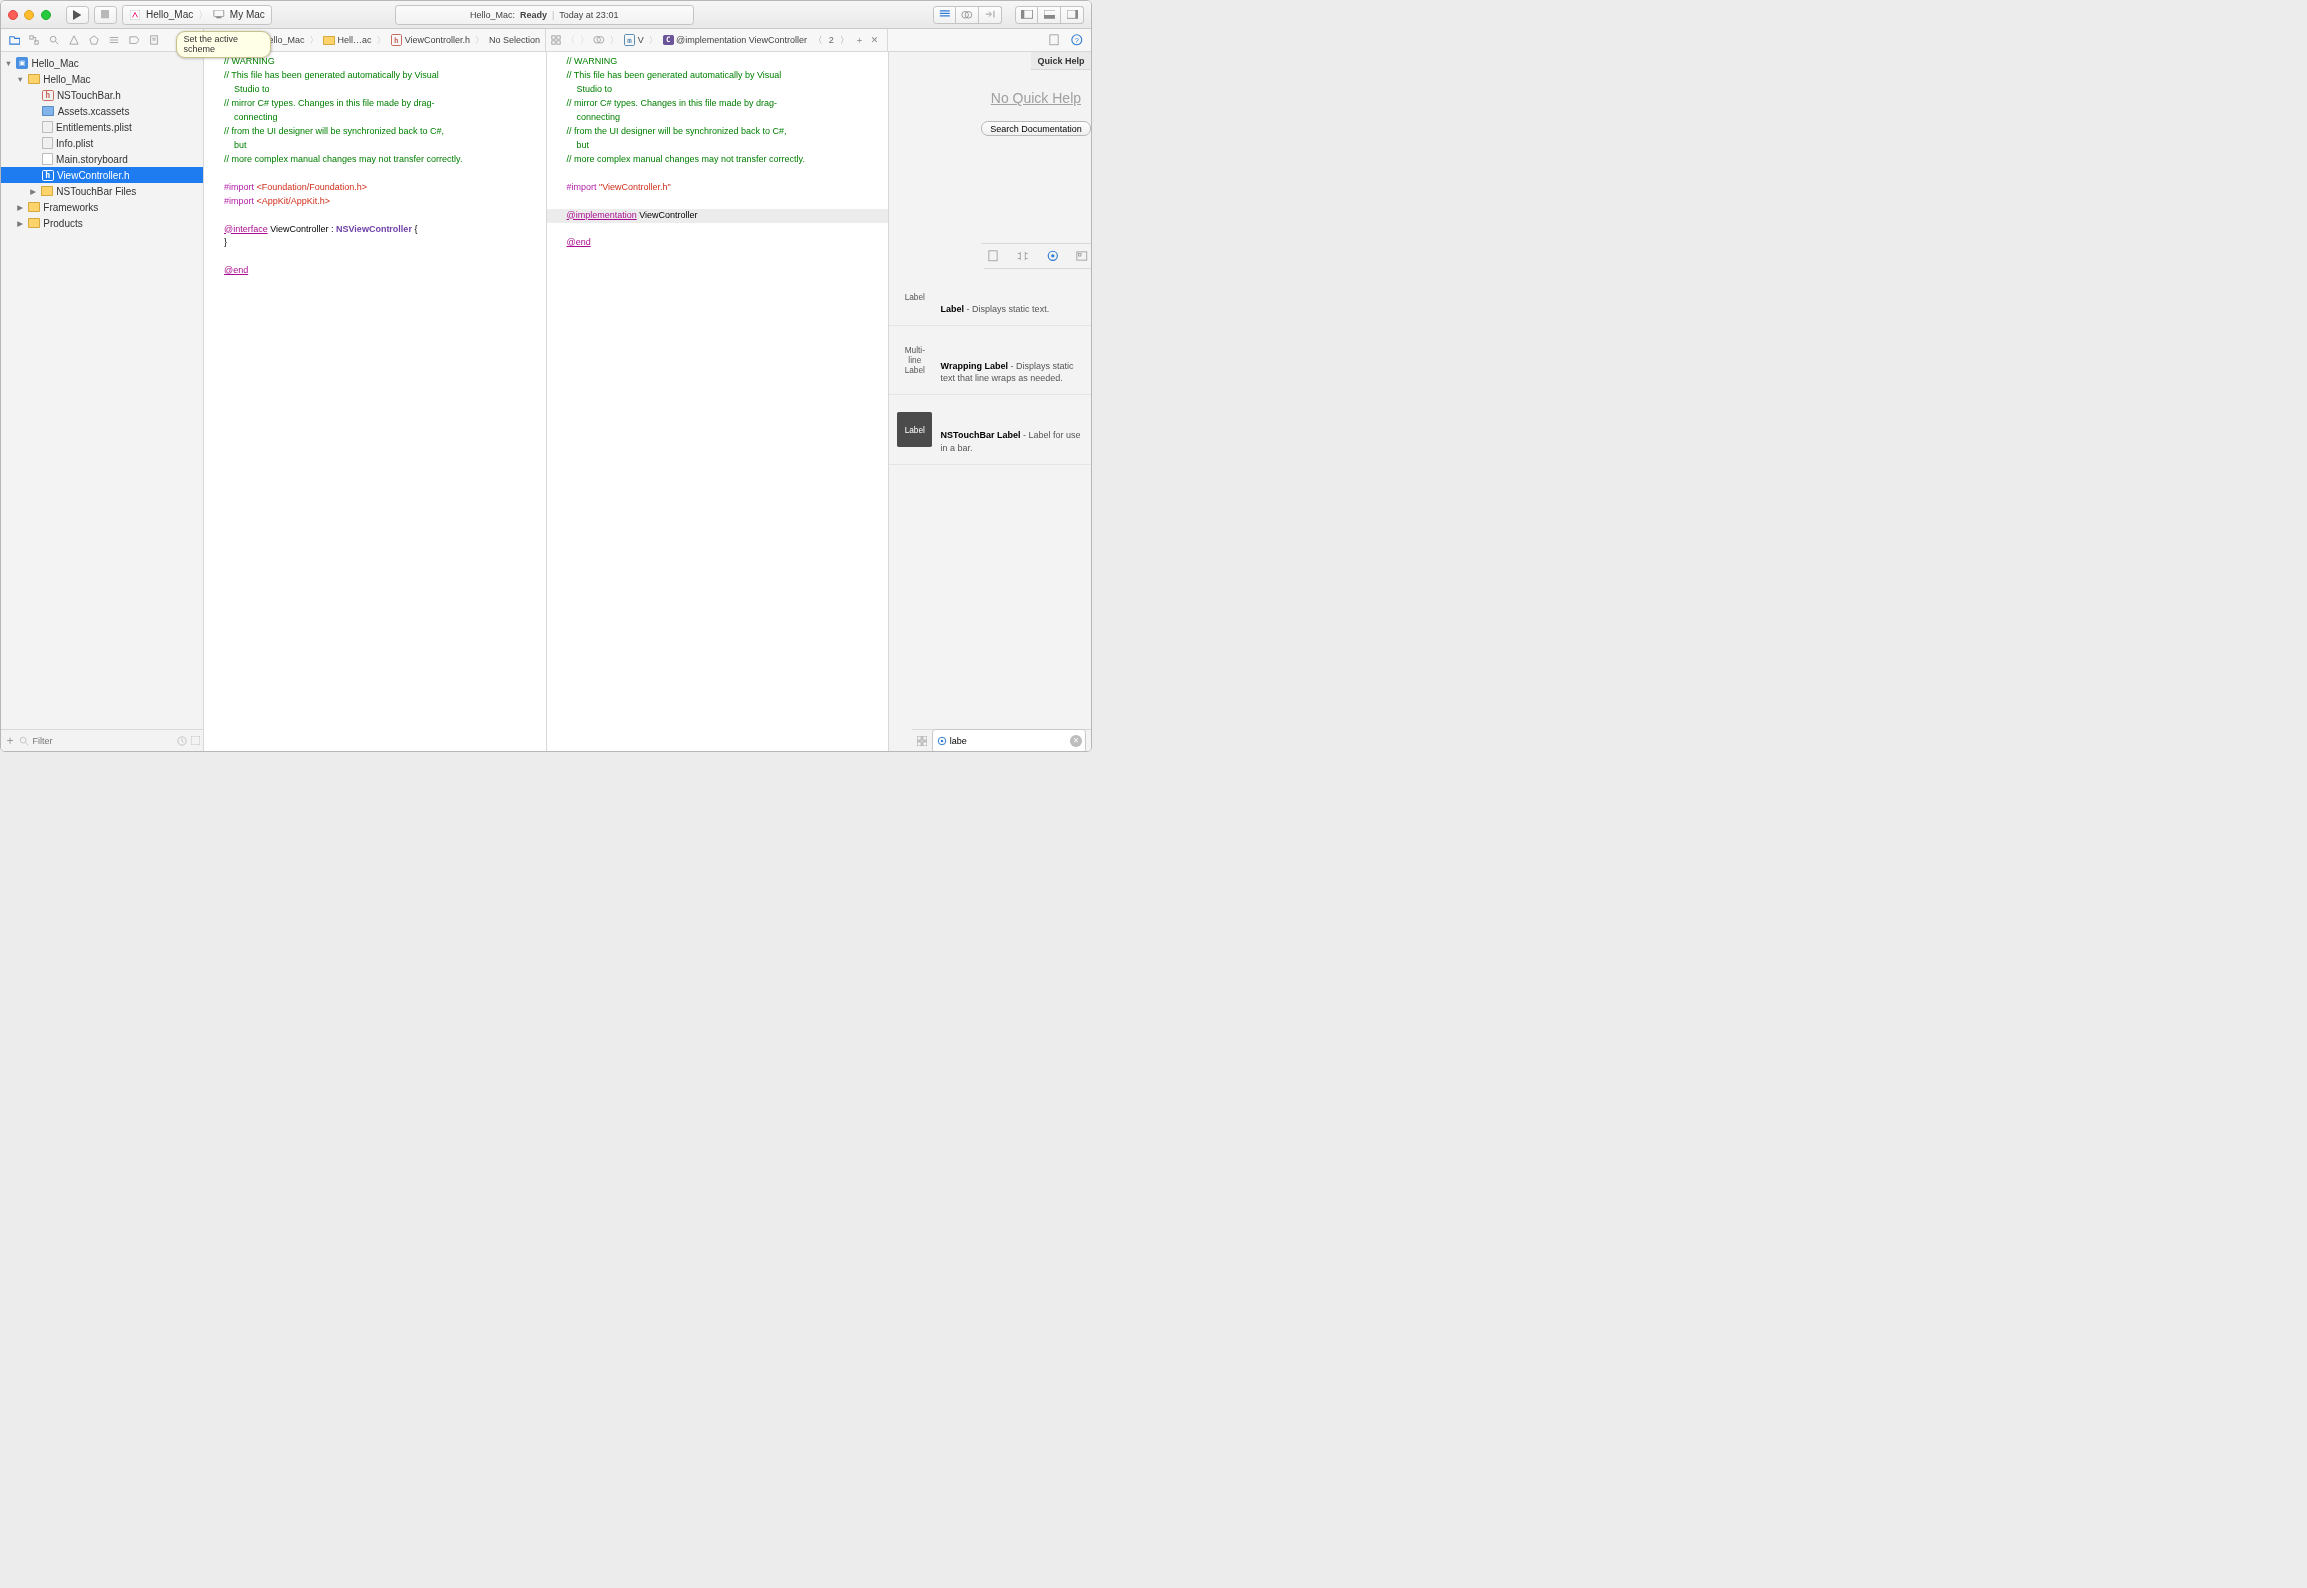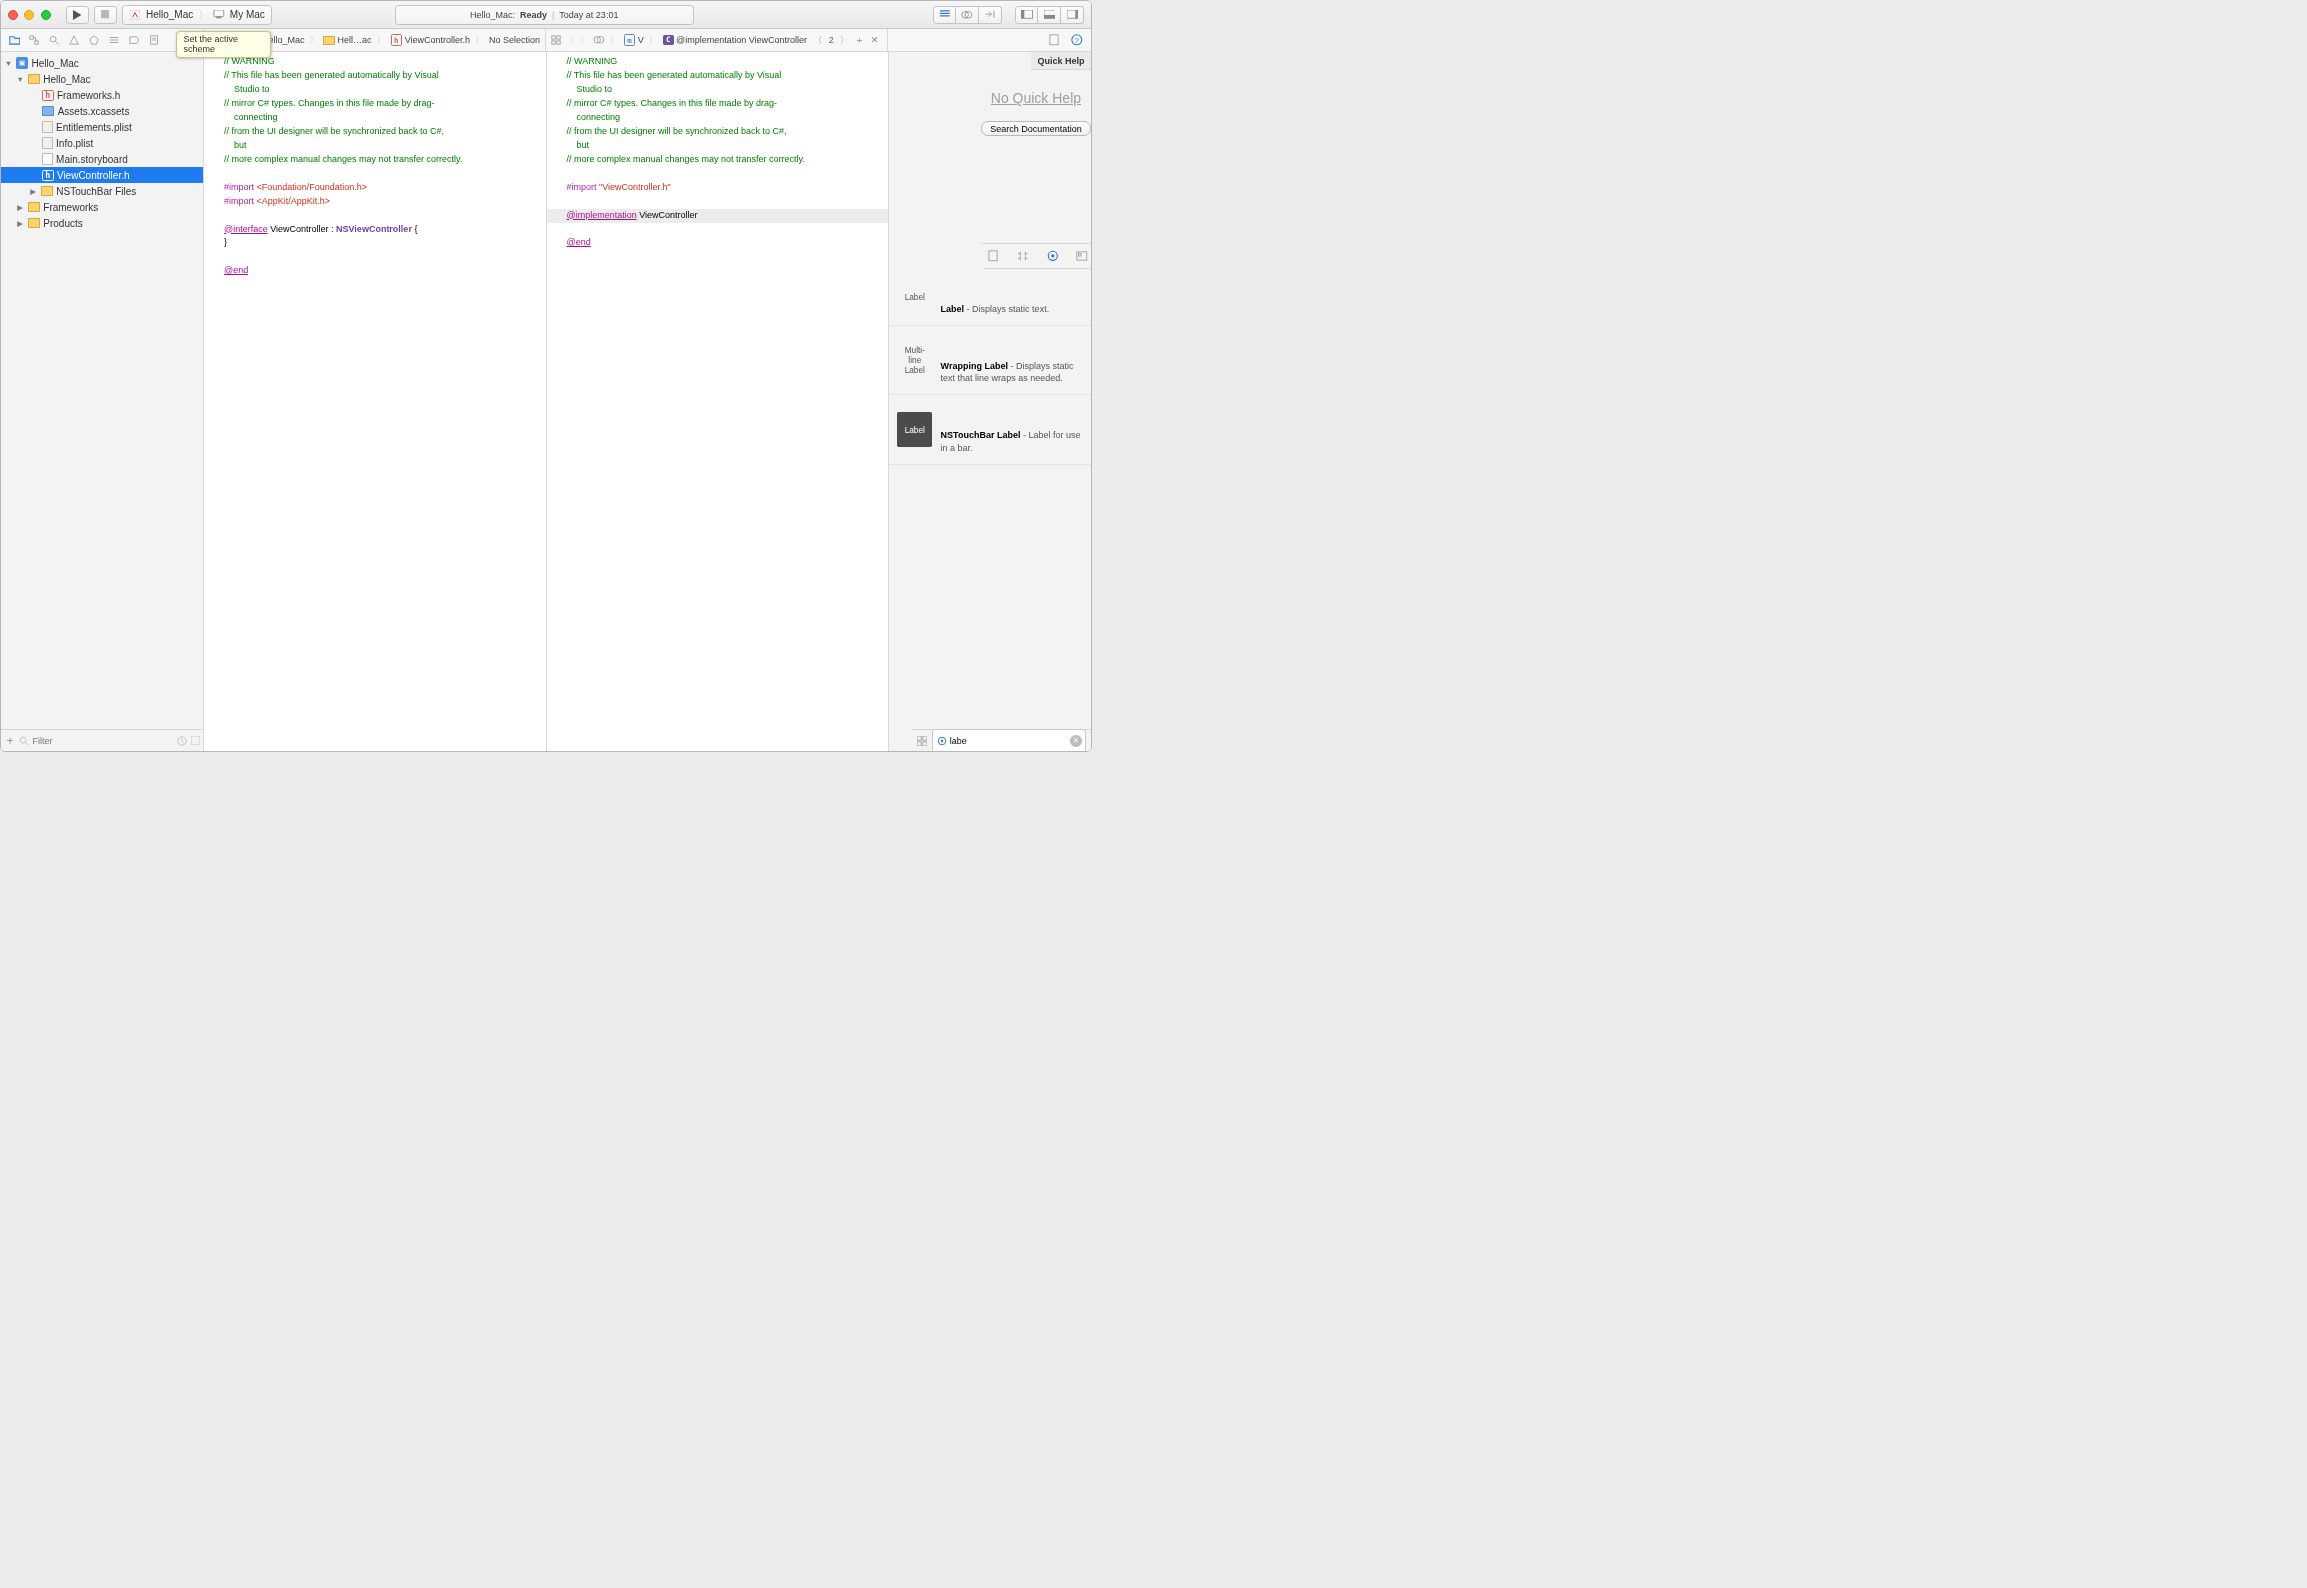--- a/index.html
+++ b/index.html
@@ -9,21 +9,21 @@
   
   .titlebar { height: 28px; background: linear-gradient(#f6f6f6,#e9e9e9); border-bottom: 0.8px solid #c9c9c9; display: flex; align-items: center; padding: 0 6.6px; gap:5px;}
   .traffic { display:flex; gap:6.6px; margin-right:10px;}
   .dot { width:10px; height:10px; border-radius:50%; }
   .dot.red{background:#ff5f56;border:0.8px solid #e0443e;}
   .dot.yellow{background:#ffbd2e;border:0.8px solid #dea123;}
   .dot.green{background:#27c93f;border:0.8px solid #1aab29;}
   .tbtn { width:23px; height:18px; border:0.8px solid #c4c4c4; border-radius:3.3px; background:linear-gradient(#fdfdfd,#f1f1f1); display:flex;align-items:center;justify-content:center; color:#555;}
   .scheme { display:flex; align-items:center; height:20px; border:0.8px solid #c4c4c4; border-radius:3.3px; background:linear-gradient(#fdfdfd,#f1f1f1); padding:0 6.6px; gap:5px; position:relative;}
   .scheme .sep{color:#bbb;}
-  .tooltip{ position:absolute; top:25px; left:53px; background:#fffee6; border:0.8px solid #c8c18c; padding:2.5px 6.6px; font-size:9px; border-radius:4px; box-shadow:0.8px 0.8px 2.5px rgba(0,0,0,.2); z-index:20;}
+  .tooltip{ position:absolute; top:25px; left:53px; background:#fffee6; border:0.8px solid #c8c18c; padding:2.5px 6.6px; font-size:9px; border-radius:9px; box-shadow:0.8px 0.8px 2.5px rgba(0,0,0,.2); z-index:20;}
   .status { flex:0 0 299px; margin:0 auto; height:20px; border:0.8px solid #c4c4c4; border-radius:3.3px; background:linear-gradient(#fbfbfb,#f2f2f2); display:flex; align-items:center; justify-content:center; gap:5px; font-size:9px; color:#444;}
   .status .divider{color:#bbb;}
   .tb-right{margin-left:auto; display:flex; gap:3.3px;}
   .seggrp{display:flex;}
   .seggrp .tbtn{border-radius:0;}
   .seggrp .tbtn:first-child{border-radius:3.3px 0 0 3.3px;}
   .seggrp .tbtn:last-child{border-radius:0 3.3px 3.3px 0; border-left:none;}
   .seggrp .tbtn+.tbtn{border-left:none;}
 
   
@@ -326,21 +326,21 @@
             <span class="ficon proj-icon">▣</span>
             <span>Hello_Mac</span>
           </div>
         <div class="tnode indent1">
             <span class="disclosure">▼</span>
             <span class="ficon folder-icon"></span>
             <span>Hello_Mac</span>
           </div>
         <div class="tnode indent3">
             <span class="ficon h-icon">h</span>
-            <span>Frameworks.h</span>
+            <span>NSTouchBar.h</span>
           </div>
         <div class="tnode indent3">
             <span class="ficon folder-icon" style="background:#82b4ec;border-color:#5a8cc4;"></span>
             <span>Assets.xcassets</span>
           </div>
         <div class="tnode indent3">
             <span class="ficon plist-icon"></span>
             <span>Entitlements.plist</span>
           </div>
         <div class="tnode indent3">

